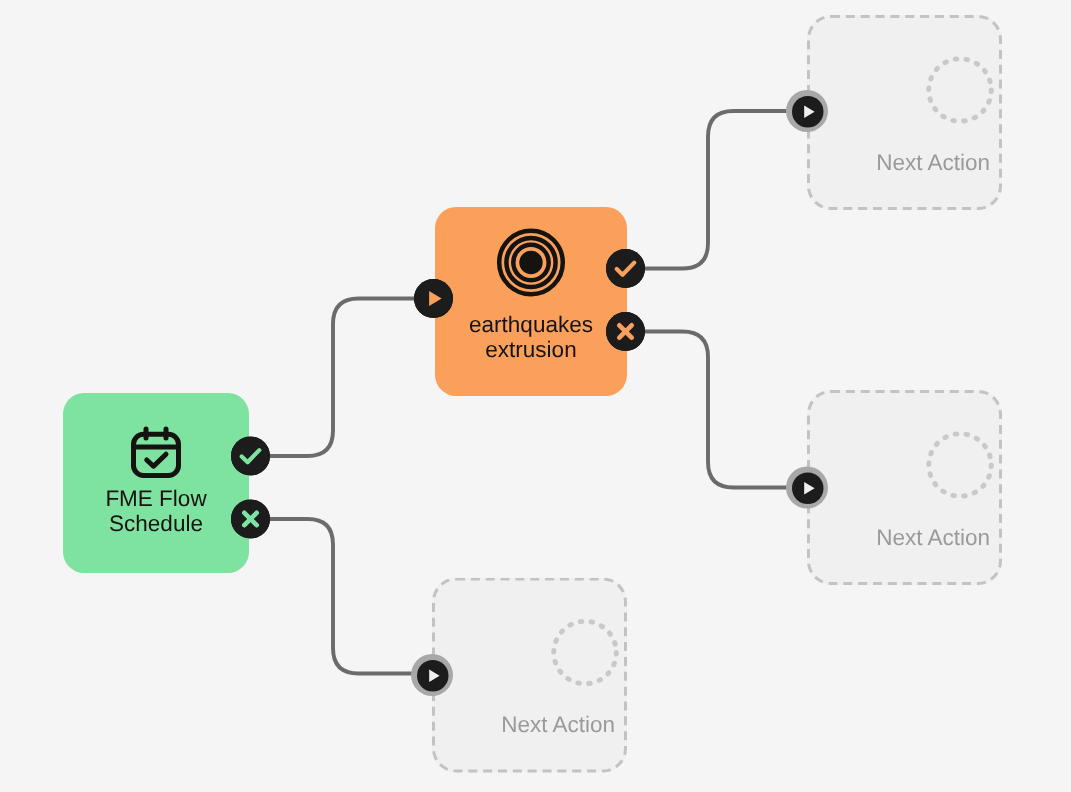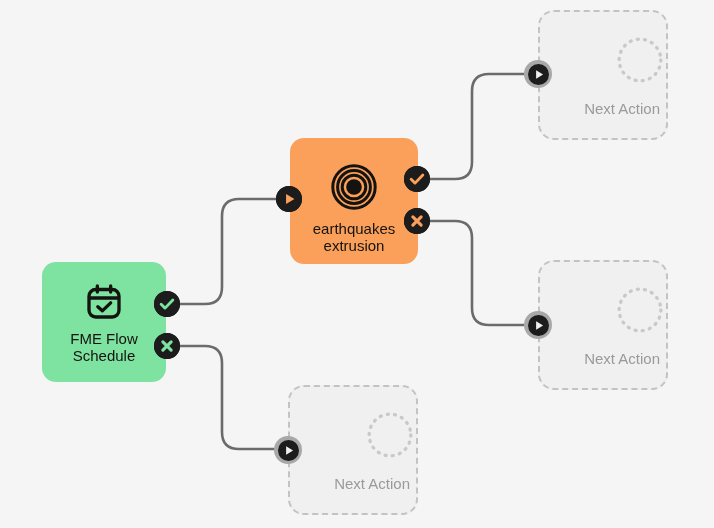--- a/index.html
+++ b/index.html
@@ -112,42 +112,42 @@
   <div class="node trigger" style="left:42px; top:262px; width:124px; height:120px; padding-top:18px;">
     <div class="node-icon" style="width:44px;height:44px;">
       <svg width="40" height="40" viewBox="0 0 24 24" fill="none" stroke="#14130f" stroke-width="2" stroke-linecap="round" stroke-linejoin="round">
         <rect x="3" y="4.5" width="18" height="16.5" rx="4"></rect>
         <line x1="3.4" y1="9.6" x2="20.6" y2="9.6"></line>
         <line x1="8" y1="2.4" x2="8" y2="6"></line>
         <line x1="16" y1="2.4" x2="16" y2="6"></line>
         <polyline points="8.3,14.8 11,17.3 16,12.5"></polyline>
       </svg>
     </div>
-    <div class="node-label" style="margin-top:6px;">FME Flow
+    <div class="node-label" style="margin-top:0;">FME Flow
 Schedule</div>
   </div>
 
   <div class="port" style="left:154px; top:291px;">
     <svg width="26" height="26" viewBox="0 0 24 24">
       <circle cx="12" cy="12" r="12" fill="#1c1c1c"></circle>
       <polyline points="6.6,12.3 10.2,15.8 17.4,8.4" fill="none" stroke="#7ee2a1" stroke-width="2.6" stroke-linecap="round" stroke-linejoin="round"></polyline>
     </svg>
   </div>
 
   <div class="port" style="left:154px; top:333px;">
     <svg width="26" height="26" viewBox="0 0 24 24">
       <circle cx="12" cy="12" r="12" fill="#1c1c1c"></circle>
       <g stroke="#7ee2a1" stroke-width="2.9" stroke-linecap="round">
         <line x1="8.2" y1="8.2" x2="15.8" y2="15.8"></line>
         <line x1="15.8" y1="8.2" x2="8.2" y2="15.8"></line>
       </g>
     </svg>
   </div>
 
-  <div class="node action" style="left:290px; top:138px; width:128px; height:126px; padding-top:24px;">
+  <div class="node action" style="left:290px; top:138px; width:128px; height:126px; padding-top:12px;">
     <div class="node-icon" style="width:50px;height:50px;">
       <svg width="48" height="48" viewBox="0 0 24 24">
         <circle cx="12" cy="12" r="10.6" fill="none" stroke="#14130f" stroke-width="1.5"></circle>
         <circle cx="12" cy="12" r="8.2" fill="none" stroke="#14130f" stroke-width="1.5"></circle>
         <circle cx="12" cy="12" r="5.9" fill="none" stroke="#14130f" stroke-width="1.5"></circle>
         <circle cx="12" cy="12" r="3.9" fill="#14130f"></circle>
       </svg>
     </div>
     <div class="node-label" style="margin-top:8px;">earthquakes
 extrusion</div>

